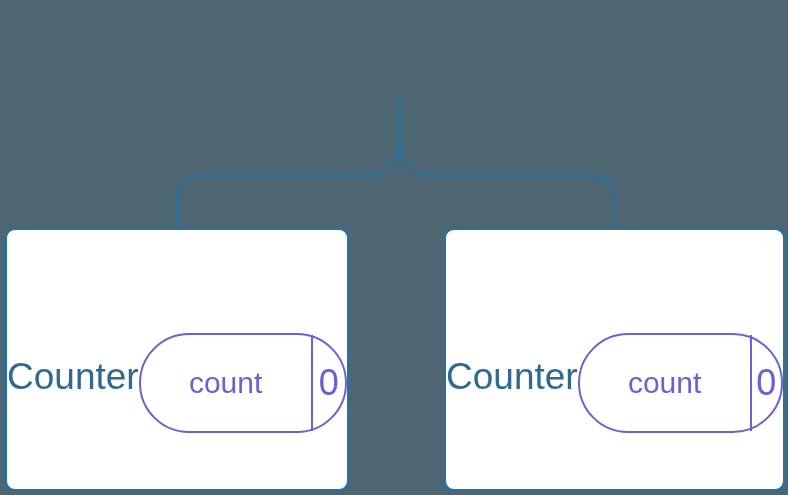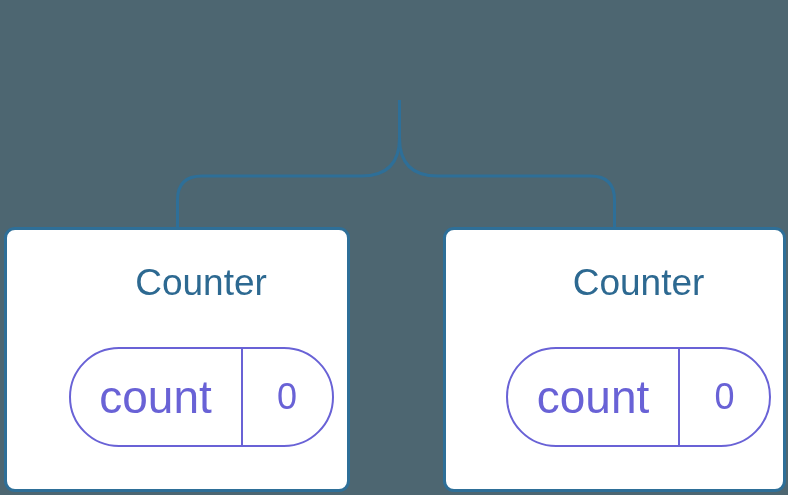--- a/index.html
+++ b/index.html
@@ -27,39 +27,39 @@
     position: absolute;
     background: var(--node_bg);
     border: 3px solid var(--node_border);
     border-radius: 11px;
   }
   .root-node {
     left: 320px; top: 4px; width: 158px; height: 96px;
     display: flex; align-items: center; justify-content: center;
   }
   .tag-label { color: var(--tag_text); font-size: 31px; font-weight: 500; }
-  .component-card { display: flex; flex-direction: column; align-items: center; padding-left: 48px; }
+  .component-card { display: flex; flex-direction: row; align-items: center; }
   .card-left  { left: 4px;   top: 227px; width: 346px; height: 265px; }
   .card-right { left: 443px; top: 227px; width: 343px; height: 265px; }
   .card-title {
     margin-top: 34px; font-size: 37px; line-height: 1;
     font-weight: 500; color: var(--component_text);
   }
   .state-pill {
     margin-top: 46px; width: 265px; height: 100px;
     border: 2px solid var(--state_accent);
     border-radius: 50px;
     display: flex; align-items: stretch;
     color: var(--state_accent);
   }
   .pill-key {
     width: 172px;
     border-right: 2px solid var(--state_accent);
     display: flex; align-items: center; justify-content: center;
-    font-size: 46px;
+    font-size: 30px;
   }
   .pill-value {
     flex: 1;
     display: flex; align-items: center; justify-content: center;
     font-size: 36px;
   }
 </style>
 </head>
 <body>
 

